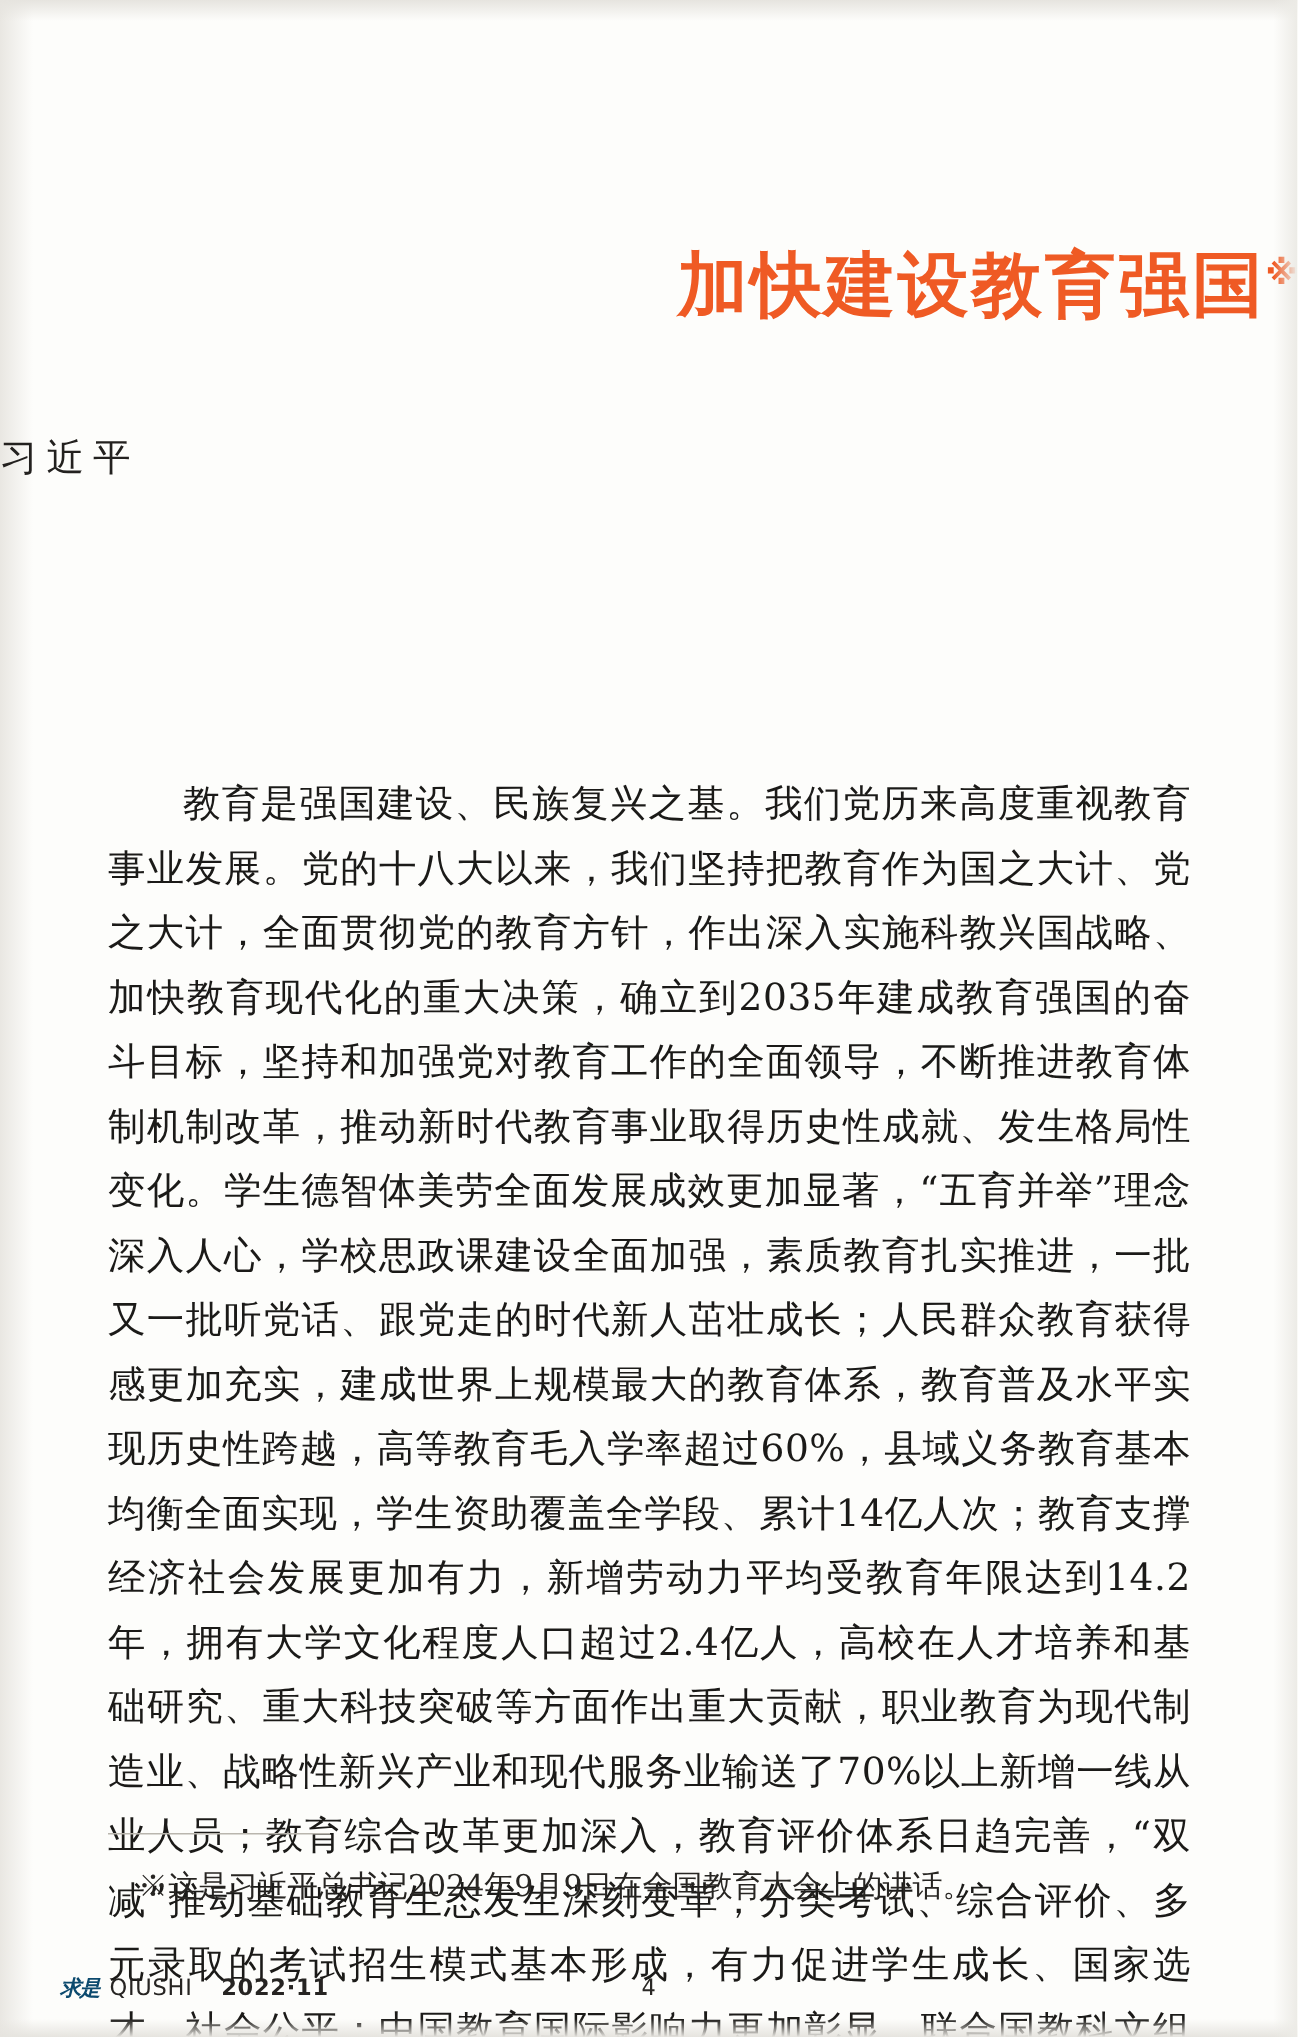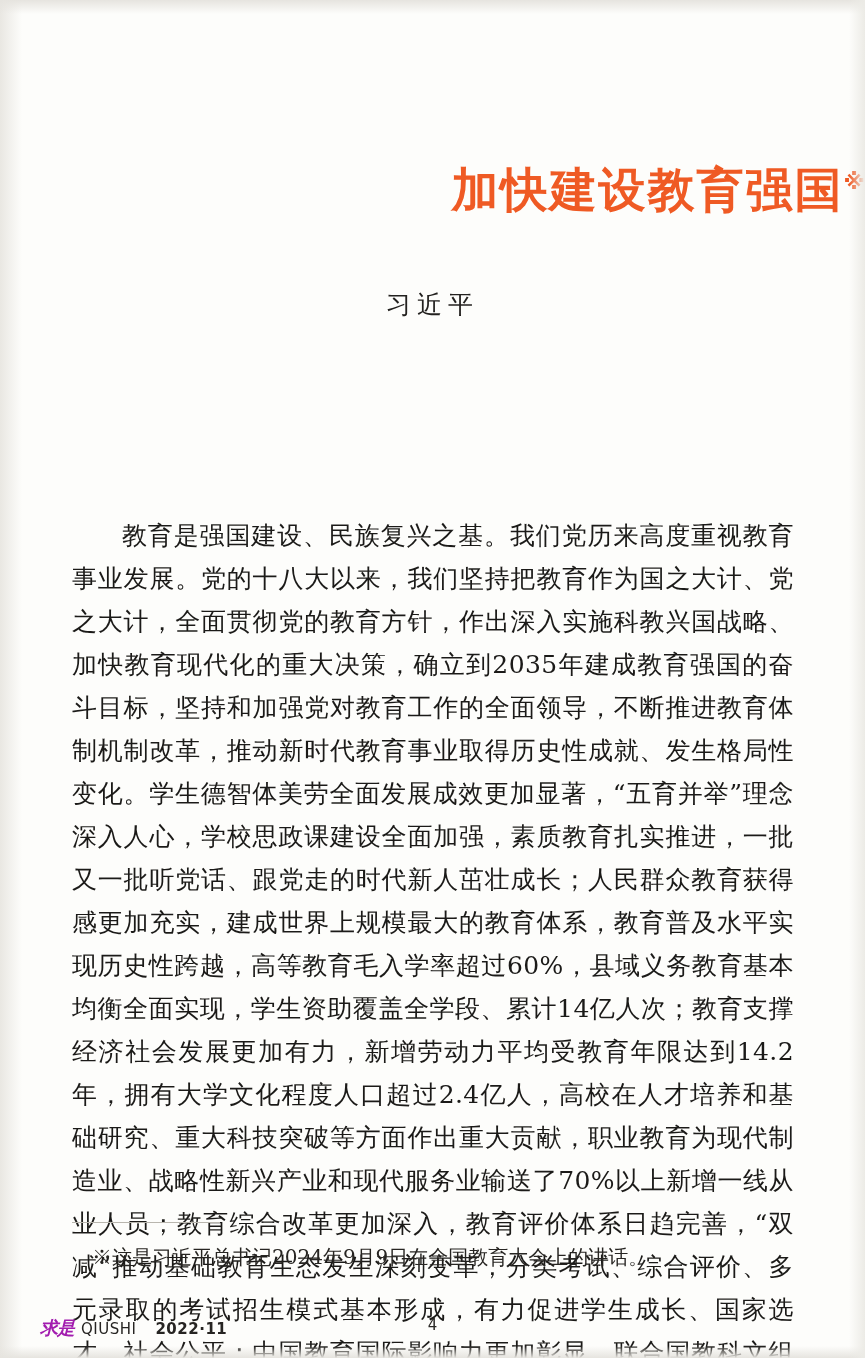--- a/index.html
+++ b/index.html
@@ -59,21 +59,21 @@
     font-size: 22px;
     vertical-align: super;
     letter-spacing: 0;
   }
 
   .author {
     position: absolute;
     top: 288px;
     left: 0;
     width: 865px;
-    text-align: center;
+    text-align: left;
     font-size: 25px;
     letter-spacing: 6px;
     color: #23211f;
     font-family: "DejaVu Serif", "Liberation Serif", serif;
   }
 
   .body-text {
     position: absolute;
     top: 514px;
     left: 72px;
@@ -120,23 +120,23 @@
     position: absolute;
     left: 40px;
     top: 0;
     display: flex;
     align-items: baseline;
     gap: 7px;
     white-space: nowrap;
   }
   .logo-cn {
     font-family: "DejaVu Serif", "Liberation Serif", serif;
-    font-size: 18px;
+    font-size: 14px;
     font-weight: bold;
-    color: #a21caf;
+    color: #0c4a6e;
     font-style: italic;
     letter-spacing: -1px;
   }
   .logo-en {
     font-family: "DejaVu Sans", "Liberation Sans", sans-serif;
     font-size: 15px;
     font-weight: normal;
     color: #262422;
     letter-spacing: 0.5px;
   }

